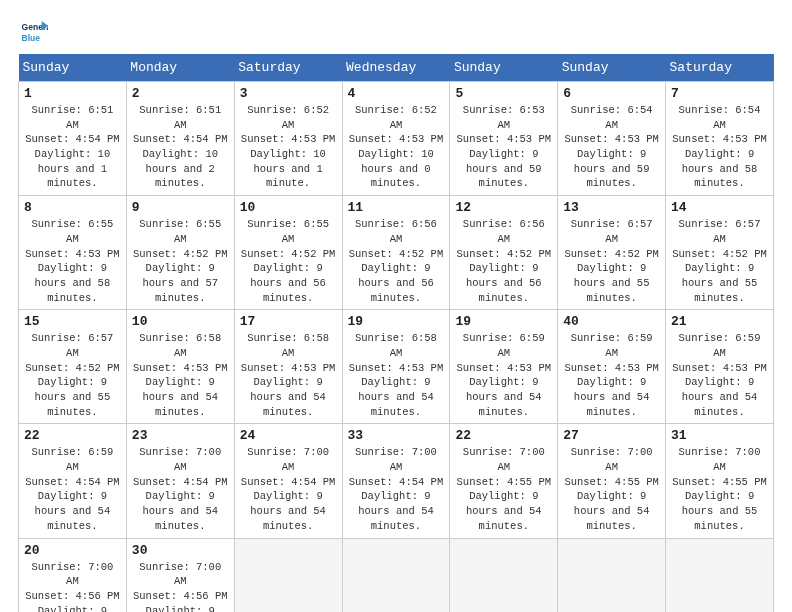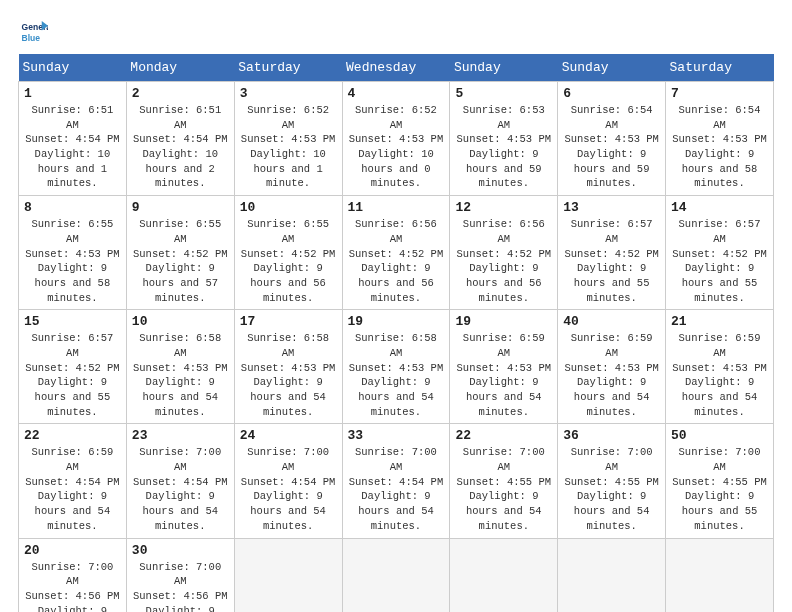--- a/index.html
+++ b/index.html
@@ -324,29 +324,29 @@
           </td>
           <td>
             <span class="day-num">22</span>
           <div class="day-info">
             <span>Sunrise: 7:00 AM</span><br>
             <span>Sunset: 4:55 PM</span><br>
             <span>Daylight: 9 hours and 54 minutes.</span>
           </div>
           </td>
           <td>
-            <span class="day-num">36</span>
+            <span class="day-num">27</span>
           <div class="day-info">
             <span>Sunrise: 7:00 AM</span><br>
             <span>Sunset: 4:55 PM</span><br>
             <span>Daylight: 9 hours and 54 minutes.</span>
           </div>
           </td>
           <td>
-            <span class="day-num">50</span>
+            <span class="day-num">31</span>
           <div class="day-info">
             <span>Sunrise: 7:00 AM</span><br>
             <span>Sunset: 4:55 PM</span><br>
             <span>Daylight: 9 hours and 55 minutes.</span>
           </div>
           </td>
         </tr>
         <tr>
           <td>
             <span class="day-num">20</span>

